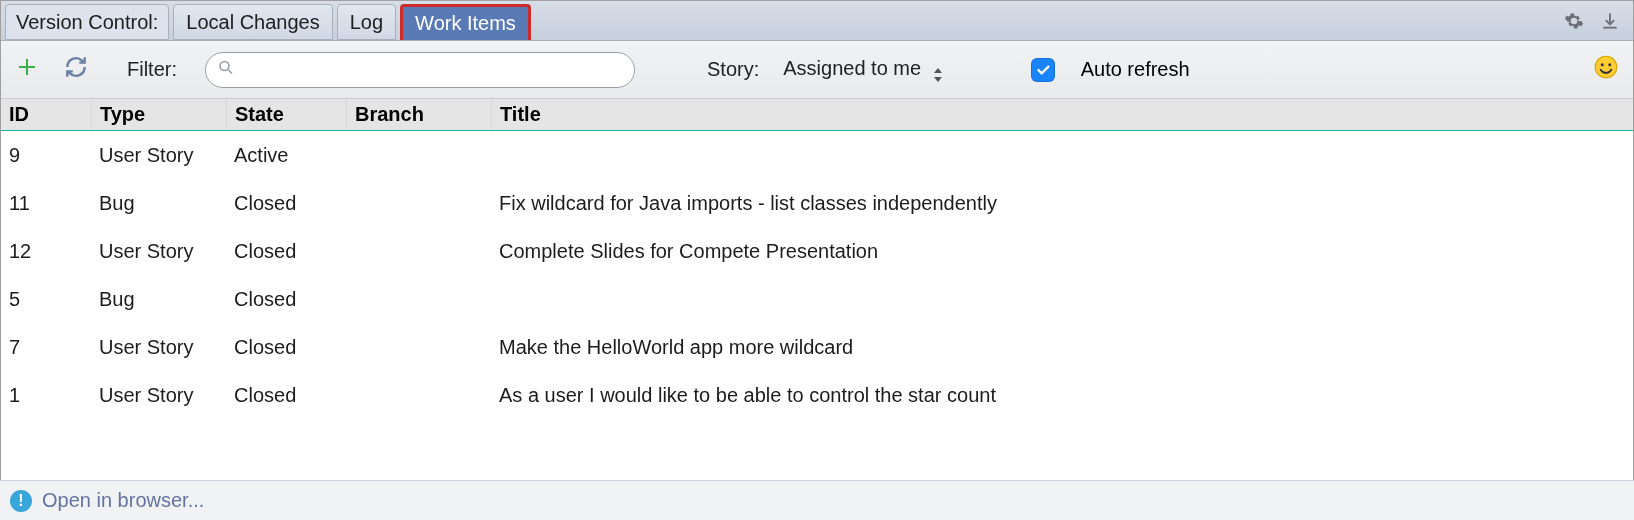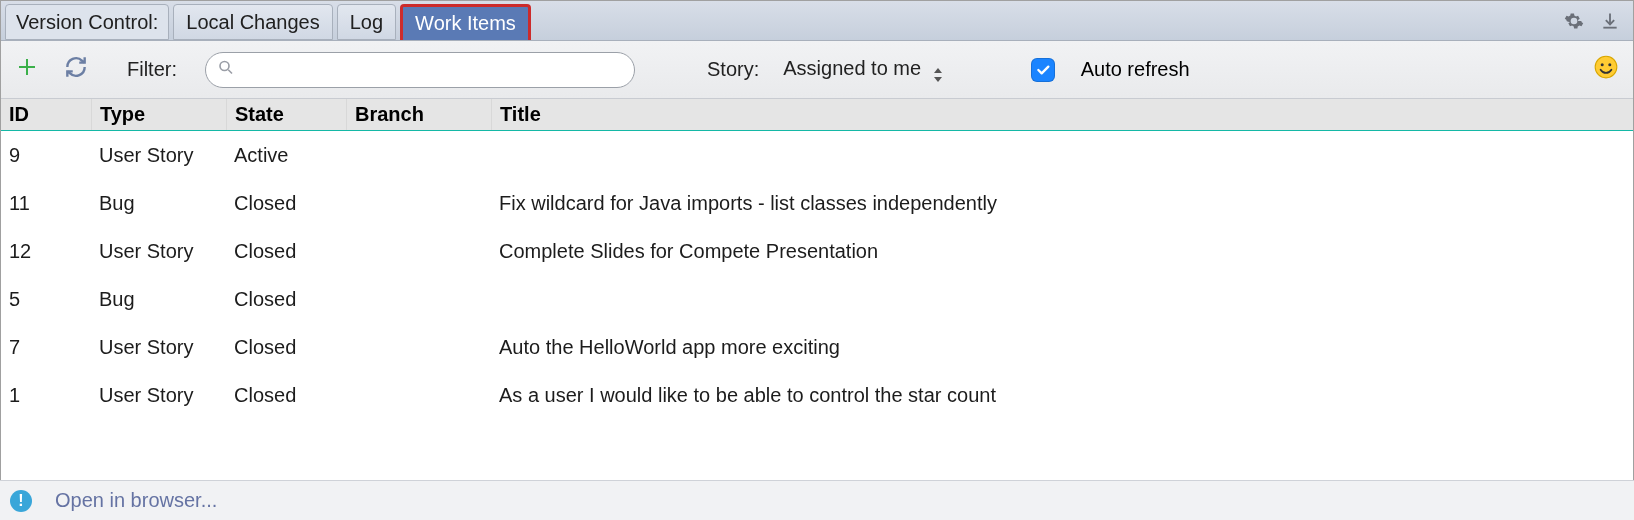--- a/index.html
+++ b/index.html
@@ -146,21 +146,21 @@
     color: #555;
   }
   .info-icon {
     width: 22px; height: 22px; border-radius: 50%;
     background: #39a6d9; color: #fff;
     display: inline-flex; align-items: center; justify-content: center;
     font-weight: bold; font-size: 16px;
     margin-right: 10px;
   }
   .status-text { color: #555; }
-  .status-link { color: #6573a3; margin-left: 13px; cursor: default; }
+  .status-link { color: #6573a3; margin-left: 0; cursor: default; }
 </style>
 </head>
 <body>
 
 <div class="tabbar">
   <div class="tabbar-label">Version Control:</div>
   <div class="tab">Local Changes</div>
   <div class="tab">Log</div>
   <div class="tab active">Work Items</div>
   <div class="tabbar-spacer"></div>
@@ -268,21 +268,21 @@
       <div class="td">5</div>
       <div class="td">Bug</div>
       <div class="td">Closed</div>
       <div class="td"></div>
     </div>
     <div class="trow">
       <div class="td">7</div>
       <div class="td">User Story</div>
       <div class="td">Closed</div>
       <div class="td"></div>
-      <div class="td">Auto the HelloWorld app more exciting</div>
+      <div class="td">Make the HelloWorld app more wildcard</div>
     </div>
     <div class="trow">
       <div class="td">1</div>
       <div class="td">User Story</div>
       <div class="td">Closed</div>
       <div class="td"></div>
       <div class="td">As a user I would like to be able to control the star count</div>
     </div>
   </div>
 </div>

